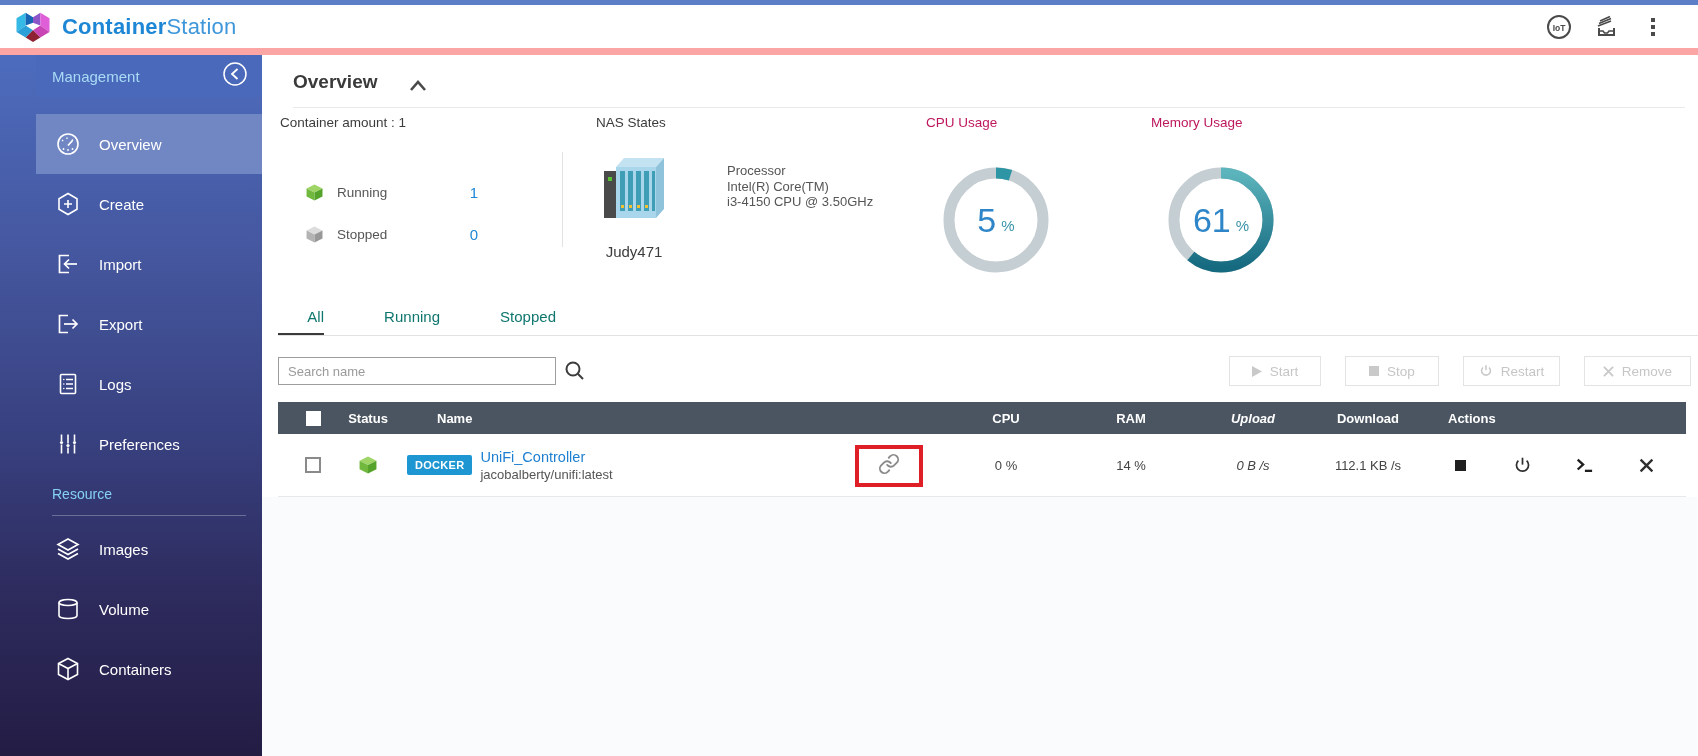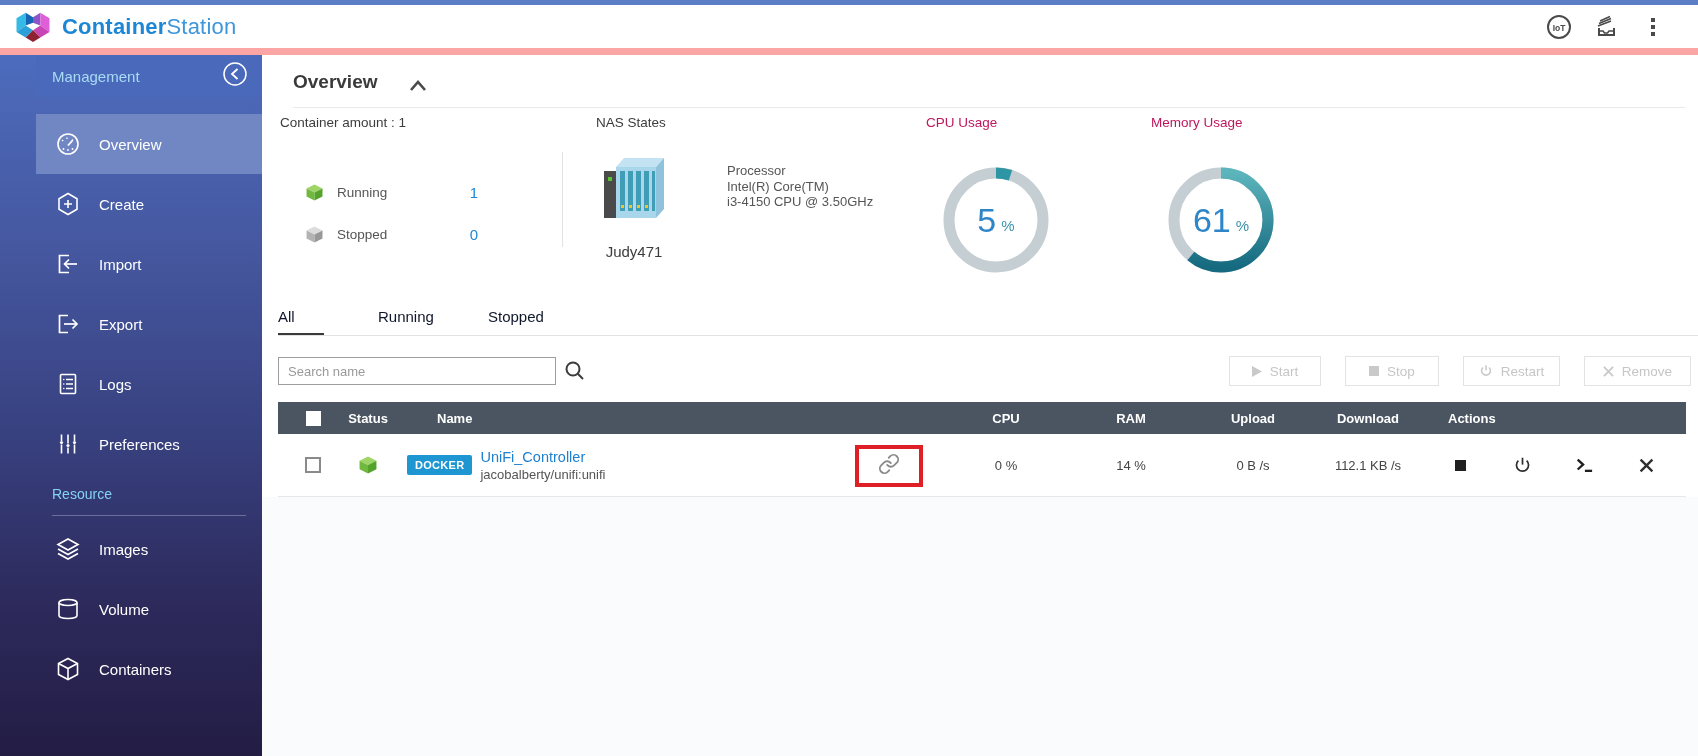--- a/index.html
+++ b/index.html
@@ -53,21 +53,21 @@
   .nas-fig { position:absolute; left:340px; top:102px; }
   .nas-name { position:absolute; left:332px; top:188px; width:80px; text-align:center; font-size:15px; color:#3c3c3c; }
   .proc { position:absolute; left:441px; top:108px; font-size:13px; color:#555; line-height:15.5px;margin-left:24px; }
 
   .gauge { position:absolute; width:110px; height:110px; top:110px; }
   .gauge-text { position:absolute; inset:0; display:flex; align-items:center; justify-content:center; gap:5px; }
   .gauge-num { font-size:34px; color:#2e86c8; }
   .gauge-unit { font-size:15px; color:#3a93a8; margin-top:10px; }
   .gauge-label { position:absolute; top:60px; width:140px; text-align:left; font-size:13.5px; color:#be185d; }
 
-  .tab { position:absolute; top:249px; height:32px; text-align:left; font-size:15px; color:#0f172a;
+  .tab { position:absolute; top:249px; height:32px; text-align:right; font-size:15px; color:#0f766e;
     cursor:pointer; line-height:26px; }
   .tab.active { border-bottom:3px solid #3a3a3a; }
   .tabs-divider { position:absolute; left:16px; right:0; top:280px; height:1px; background:#e2e2e2; }
 
   .search-input { position:absolute; left:16px; top:302px; width:278px; height:28px;
     border:1px solid #9d9d9d; background:#fff; padding:0 9px; font-size:13px; color:#333;
     font-family:"Liberation Sans", sans-serif; }
   .search-input::placeholder { color:#9a9a9a; }
   .search-btn { position:absolute; left:300px; top:303px; width:26px; height:26px; cursor:pointer; }
 
@@ -82,21 +82,21 @@
     color:#fff; display:flex; align-items:center; font-size:13px; font-weight:700; }
   .trow { position:absolute; left:16px; top:379px; width:1408px; height:63px; background:#fff;
     border-bottom:1px solid #e8e8e8; display:flex; align-items:center; font-size:13px; color:#444; }
   .col-check{width:70px; display:flex; justify-content:center;}
   .col-status{width:40px; display:flex; justify-content:center;}
   .col-name{width:441px;}
   .thead .col-name{padding-left:49px;}
   .col-link{width:120px; display:flex; justify-content:center;}
   .col-cpu{width:114px; text-align:center;}
   .col-ram{width:136px; text-align:center;}
-  .col-upload{width:108px; text-align:center;}
+  .col-upload{width:108px; text-align:center;font-style:italic;}
   .col-download{width:122px; text-align:center;}
   .col-actions{flex:1; display:flex; align-items:center;}
   .thead .col-actions{padding-left:19px;}
   .hdr-check{width:15px; height:15px; background:#fff; }
   .row-check{width:16px; height:16px; border:2px solid #8a8a8a; background:#fff; cursor:pointer;}
   .name-cell{display:flex; align-items:center; gap:8px; padding-left:19px;}
   .badge { background:#1e96d2; color:#fff; font-size:11px; font-weight:700; letter-spacing:.3px;
     padding:4px 8px; border-radius:2px; }
   .cname { font-size:14.5px; color:#1d7fd0; cursor:pointer; }
   .cimage { font-size:13px; color:#555; margin-top:2px; }
@@ -414,21 +414,21 @@
         <svg width="18" height="18" viewBox="0 0 16 16">
           <polygon points="8,0.5 15.5,4.3 8,8 0.5,4.3" fill="#9ed566"></polygon>
           <polygon points="0.5,4.3 8,8 8,15.5 0.5,11.7" fill="#71b93e"></polygon>
           <polygon points="15.5,4.3 8,8 8,15.5 15.5,11.7" fill="#55a32a"></polygon>
         </svg>
       </div>
       <div class="col-name name-cell">
         <span class="badge">DOCKER</span>
         <span>
           <div class="cname">UniFi_Controller</div>
-          <div class="cimage">jacobalberty/unifi:unifi</div>
+          <div class="cimage">jacobalberty/unifi:latest</div>
         </span>
       </div>
       <div class="col-link">
         <span style="cursor:pointer">
           <svg width="22" height="22" viewBox="0 0 24 24" fill="none" stroke="#8a8a8a" stroke-width="2" stroke-linecap="round">
             <path d="M10 13a5 5 0 0 0 7.54.54l3-3a5 5 0 0 0-7.07-7.07l-1.72 1.71"></path>
             <path d="M14 11a5 5 0 0 0-7.54-.54l-3 3a5 5 0 0 0 7.07 7.07l1.71-1.71"></path>
           </svg>
         </span>
       </div>

